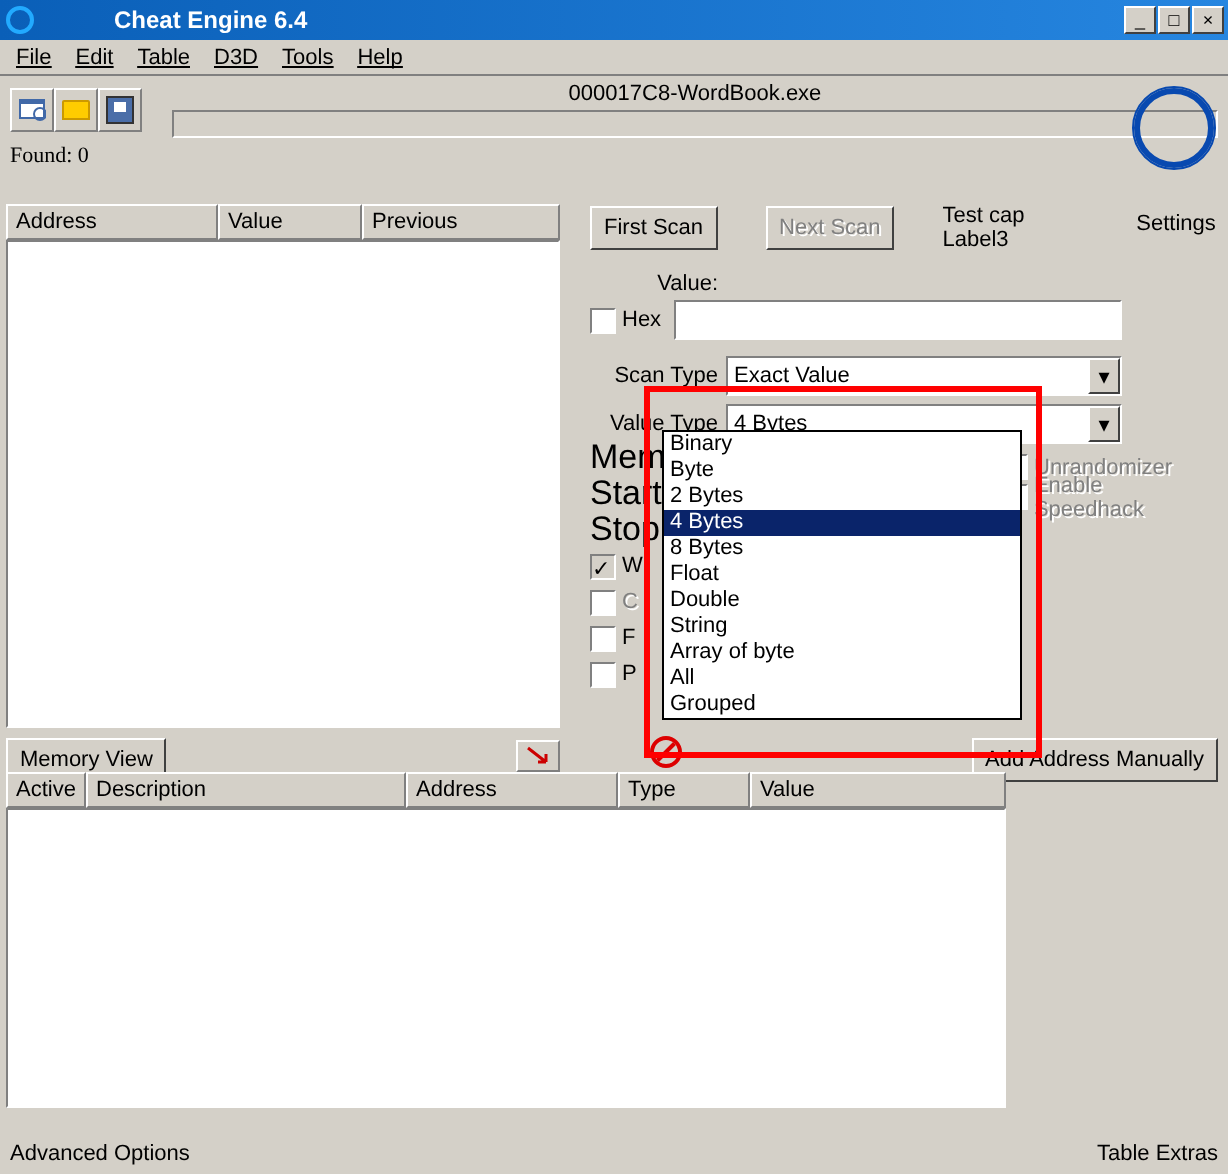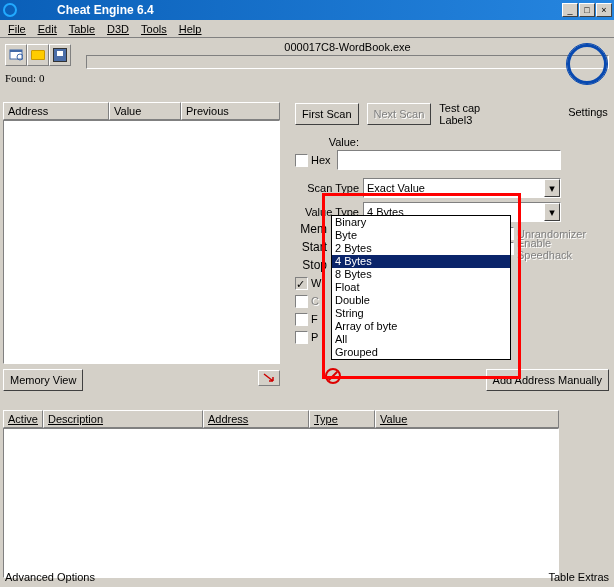--- a/index.html
+++ b/index.html
@@ -33,21 +33,21 @@
 .left-panel { position: absolute; left: 3px; top: 102px; width: 277px; }
 .columns { display: flex; height: 18px; }
 .col-head { border: 1px solid #fff; border-right-color: #808080; border-bottom-color: #808080; background: #d4d0c8; padding: 2px 4px; font-size: 11px; }
 .col-head.addr { width: 106px; }
 .col-head.val { width: 72px; }
 .col-head.prev { width: 99px; }
 .left-list { height: 244px; border: 1px solid #808080; border-right-color: #fff; border-bottom-color: #fff; background: white; }
 .arrow-btn { width: 22px; height: 16px; border: 1px solid #fff; border-right-color: #808080; border-bottom-color: #808080; background: #d4d0c8; display: flex; align-items: center; justify-content: center; position: absolute; right: 0; bottom: -22px; }
 
 .right-panel { position: absolute; left: 295px; top: 102px; width: 266px; }
-.scan-btns { display: flex; gap: 8px; align-items: center; }
+.scan-btns { display: flex; gap: 24px; align-items: center; }
 .btn { height: 22px; padding: 0 6px; border: 1px solid #fff; border-right-color: #404040; border-bottom-color: #404040; background: #d4d0c8; font-size: 11px; cursor: default; }
 .btn.disabled { color: #808080; text-shadow: 1px 1px 0 #fff; }
 .scan-labels { font-size: 11px; line-height: 12px; }
 
 .form-row { display: flex; align-items: center; margin-top: 6px; }
 .form-label { font-size: 11px; text-align: right; padding-right: 4px; }
 .form-label.vlabel { width: 68px; }
 .form-label.slabel { width: 68px; }
 .checkbox { width: 13px; height: 13px; border: 1px solid #808080; border-right-color: #fff; border-bottom-color: #fff; background: white; margin-right: 3px; }
 .text-input { flex: 1; height: 20px; border: 1px solid #808080; border-right-color: #fff; border-bottom-color: #fff; background: white; padding: 0 3px; }
@@ -55,31 +55,31 @@
 .select-arrow { position: absolute; right: 0; top: 0; width: 16px; height: 18px; background: #d4d0c8; border: 1px solid #fff; border-right-color: #404040; border-bottom-color: #404040; display: flex; align-items: center; justify-content: center; }
 
 .highlight-box { position: absolute; left: 322px; top: 193px; width: 199px; height: 186px; border: 3px solid #ff0000; z-index: 10; pointer-events: none; }
 
 .dropdown-list { position: absolute; left: 331px; top: 215px; width: 180px; background: white; border: 1px solid black; z-index: 5; }
 .dropdown-item { padding: 0 3px; font-size: 11px; height: 13px; line-height: 13px; }
 .dropdown-item.selected { background: #0a246a; color: white; }
 
 .mem-section { position: absolute; left: 295px; top: 220px; width: 210px; }
 .mem-row { display: flex; align-items: center; height: 18px; }
-.mem-label { width: 35px; text-align: right; font-size: 12px; padding-right: 3px; }
+.mem-label { width: 35px; text-align: right; font-size: 17px; padding-right: 3px; }
 
 .right-checks { position: absolute; right: 5px; top: 226px; width: 108px; }
 .right-checks .chk-row { display: flex; align-items: center; height: 15px; font-size: 11px; text-shadow: 1px 1px 0 #fff; color: #808080; }
 
 .memory-view-btn { position: absolute; left: 3px; top: 369px; }
 .no-entry { position: absolute; left: 325px; top: 368px; width: 16px; height: 16px; border: 2px solid #d00; border-radius: 50%; display: flex; align-items: center; justify-content: center; }
 .no-entry::after { content: ''; width: 14px; height: 2px; background: #d00; transform: rotate(-45deg); }
 .add-addr-btn { position: absolute; right: 5px; top: 369px; }
 
-.bottom-table { position: absolute; left: 3px; top: 410px; width: 556px; text-decoration: underline; }
+.bottom-table { position: absolute; left: 3px; top: 386px; width: 500px; }
 .bt-cols { display: flex; height: 18px; }
 .bt-col { border: 1px solid #fff; border-right-color: #808080; border-bottom-color: #808080; background: #d4d0c8; padding: 2px 4px; font-size: 11px; }
 .bt-list { height: 150px; border: 1px solid #808080; border-right-color: #fff; border-bottom-color: #fff; background: white; }
 
 .bottom-bar { position: absolute; left: 0; bottom: 0; width: 614px; height: 20px; display: flex; align-items: center; padding: 0 5px; justify-content: space-between; }
 </style>
 </head>
 <body>
 
 <div class="titlebar">

